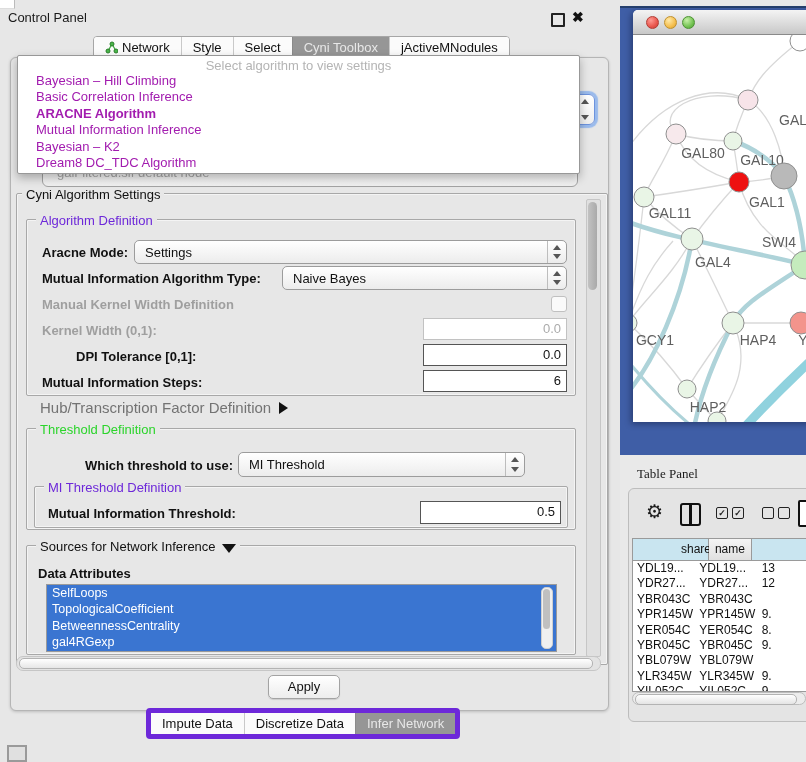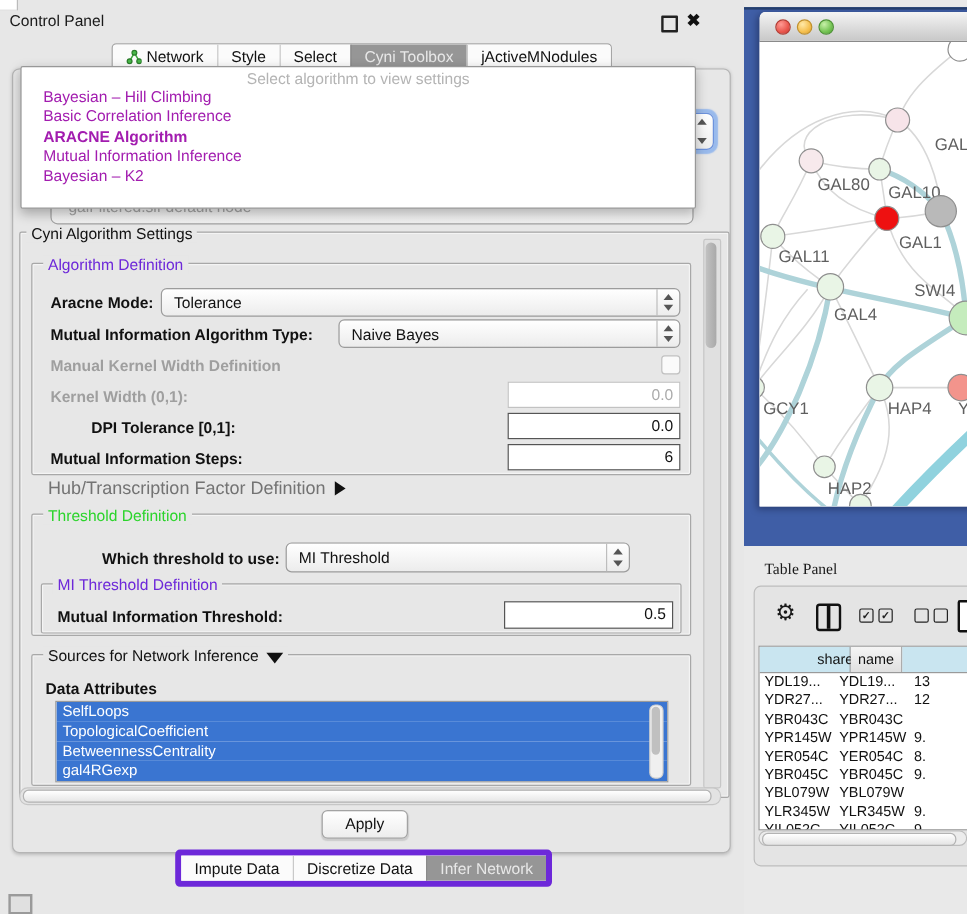--- a/index.html
+++ b/index.html
@@ -171,34 +171,35 @@
 </div>
 
 <div class="abs" id="algo-popup">
   <div id="algo-placeholder">Select algorithm to view settings</div>
   <div id="algo-items">
       <div class="algo-item">Bayesian – Hill Climbing</div>
       <div class="algo-item">Basic Correlation Inference</div>
       <div class="algo-item sel">ARACNE Algorithm</div>
       <div class="algo-item">Mutual Information Inference</div>
       <div class="algo-item">Bayesian – K2</div>
+      <div class="algo-item">Dream8 DC_TDC Algorithm</div>
     </div>
 </div>
 
 <div class="abs group" id="settings-group"></div>
 <div class="legend" id="settings-legend">Cyni Algorithm Settings</div>
 <div class="abs" id="settings-vscroll"></div>
 <div class="abs" id="settings-vthumb"></div>
 
 <div class="abs group" id="algodef-group"></div>
 <div class="legend blue" id="algodef-legend">Algorithm Definition</div>
 
 <div class="abs flabel" style="left:42px;top:245px;">Aracne Mode:</div>
 <div class="abs combo" style="left:134px;top:240px;width:433px;height:24px;">
-  <span class="cval">Tolerance</span>
+  <span class="cval">Settings</span>
   <span class="cbtn">
       <span class="tri-up"></span>
       <span class="tri-dn"></span>
     </span>
 </div>
 
 <div class="abs flabel" style="left:42px;top:271px;">Mutual Information Algorithm Type:</div>
 <div class="abs combo" style="left:282px;top:266px;width:285px;height:24px;">
   <span class="cval">Naive Bayes</span>
   <span class="cbtn">

